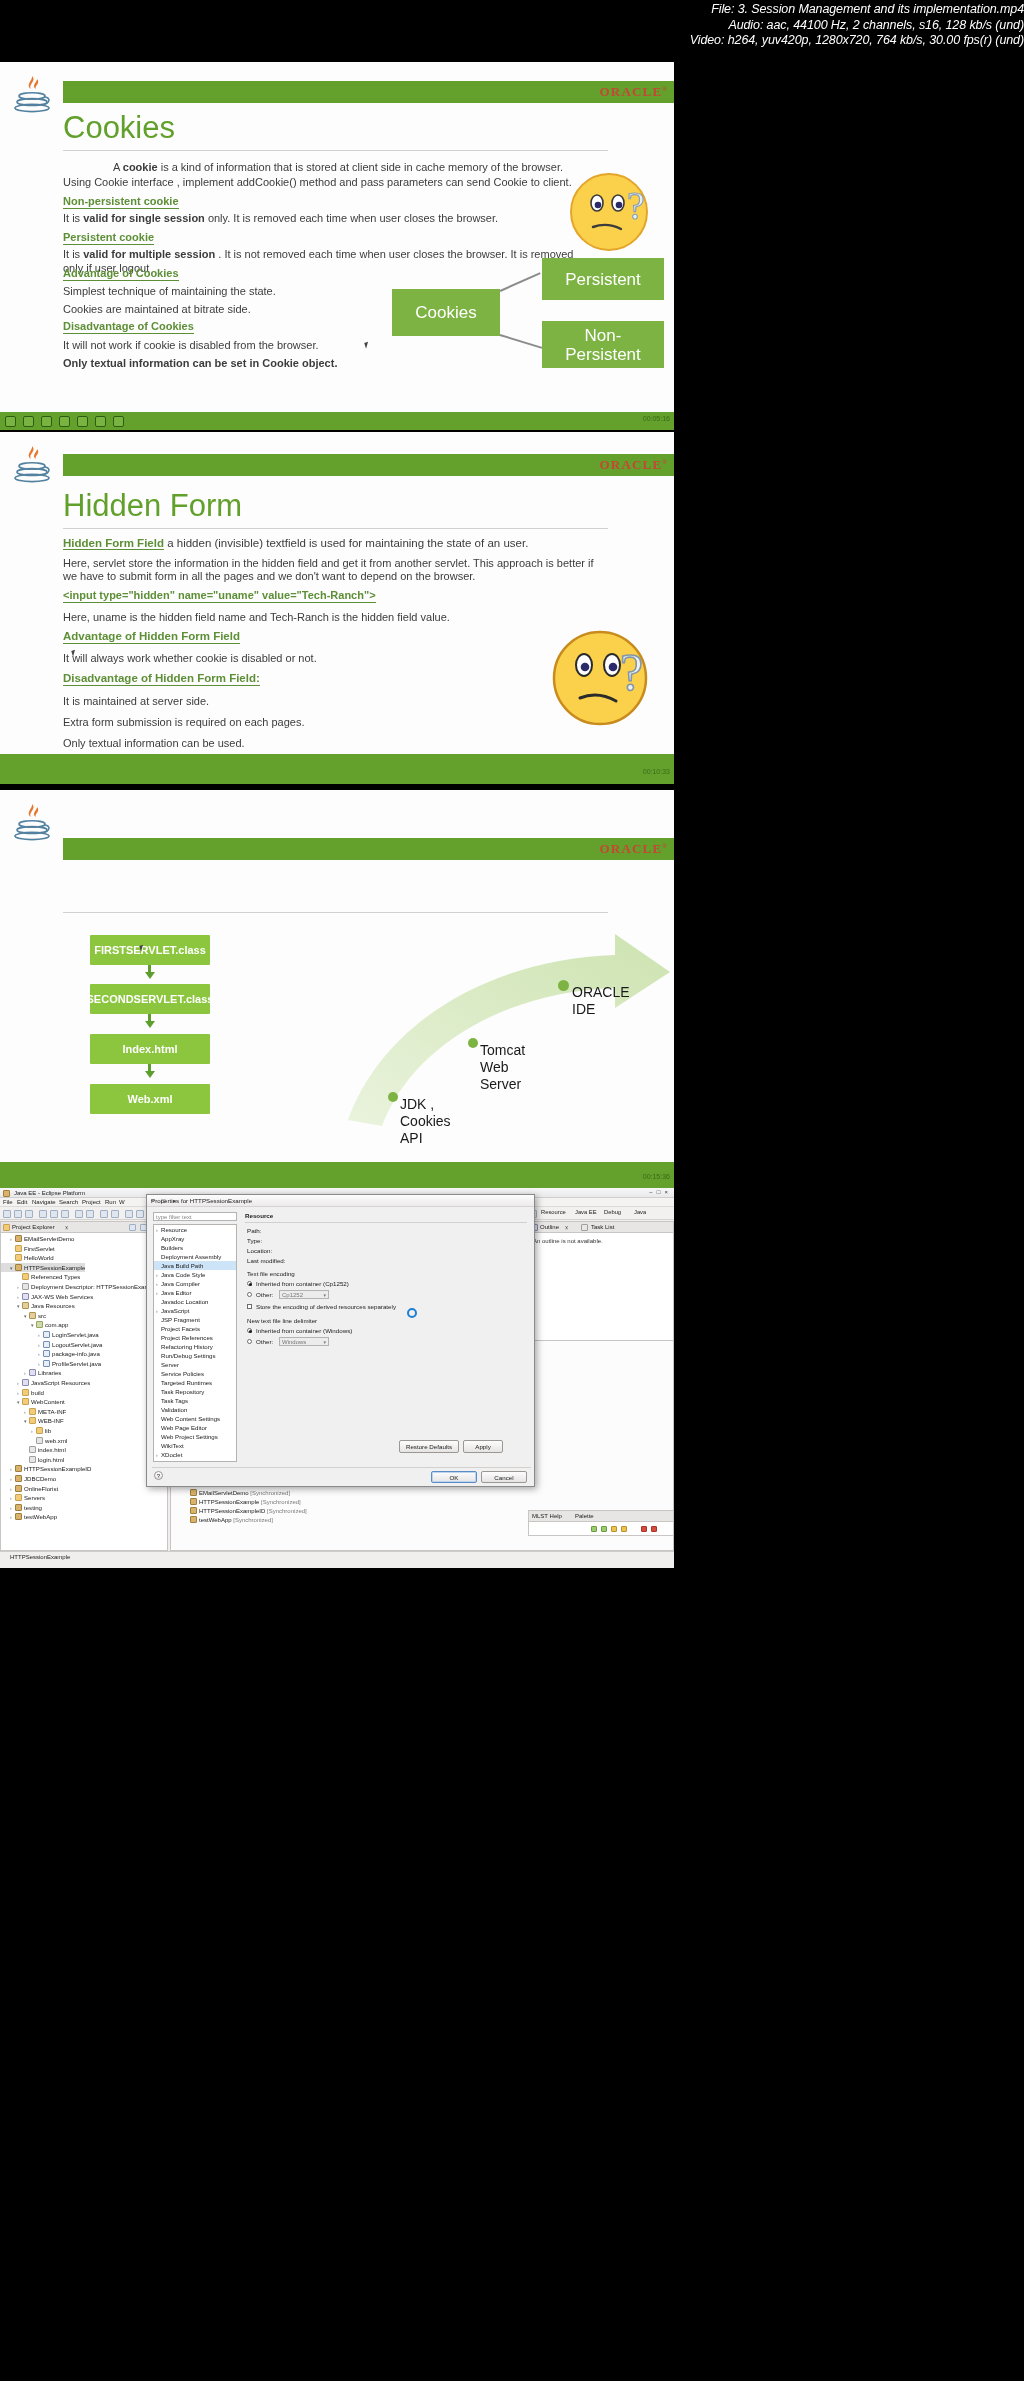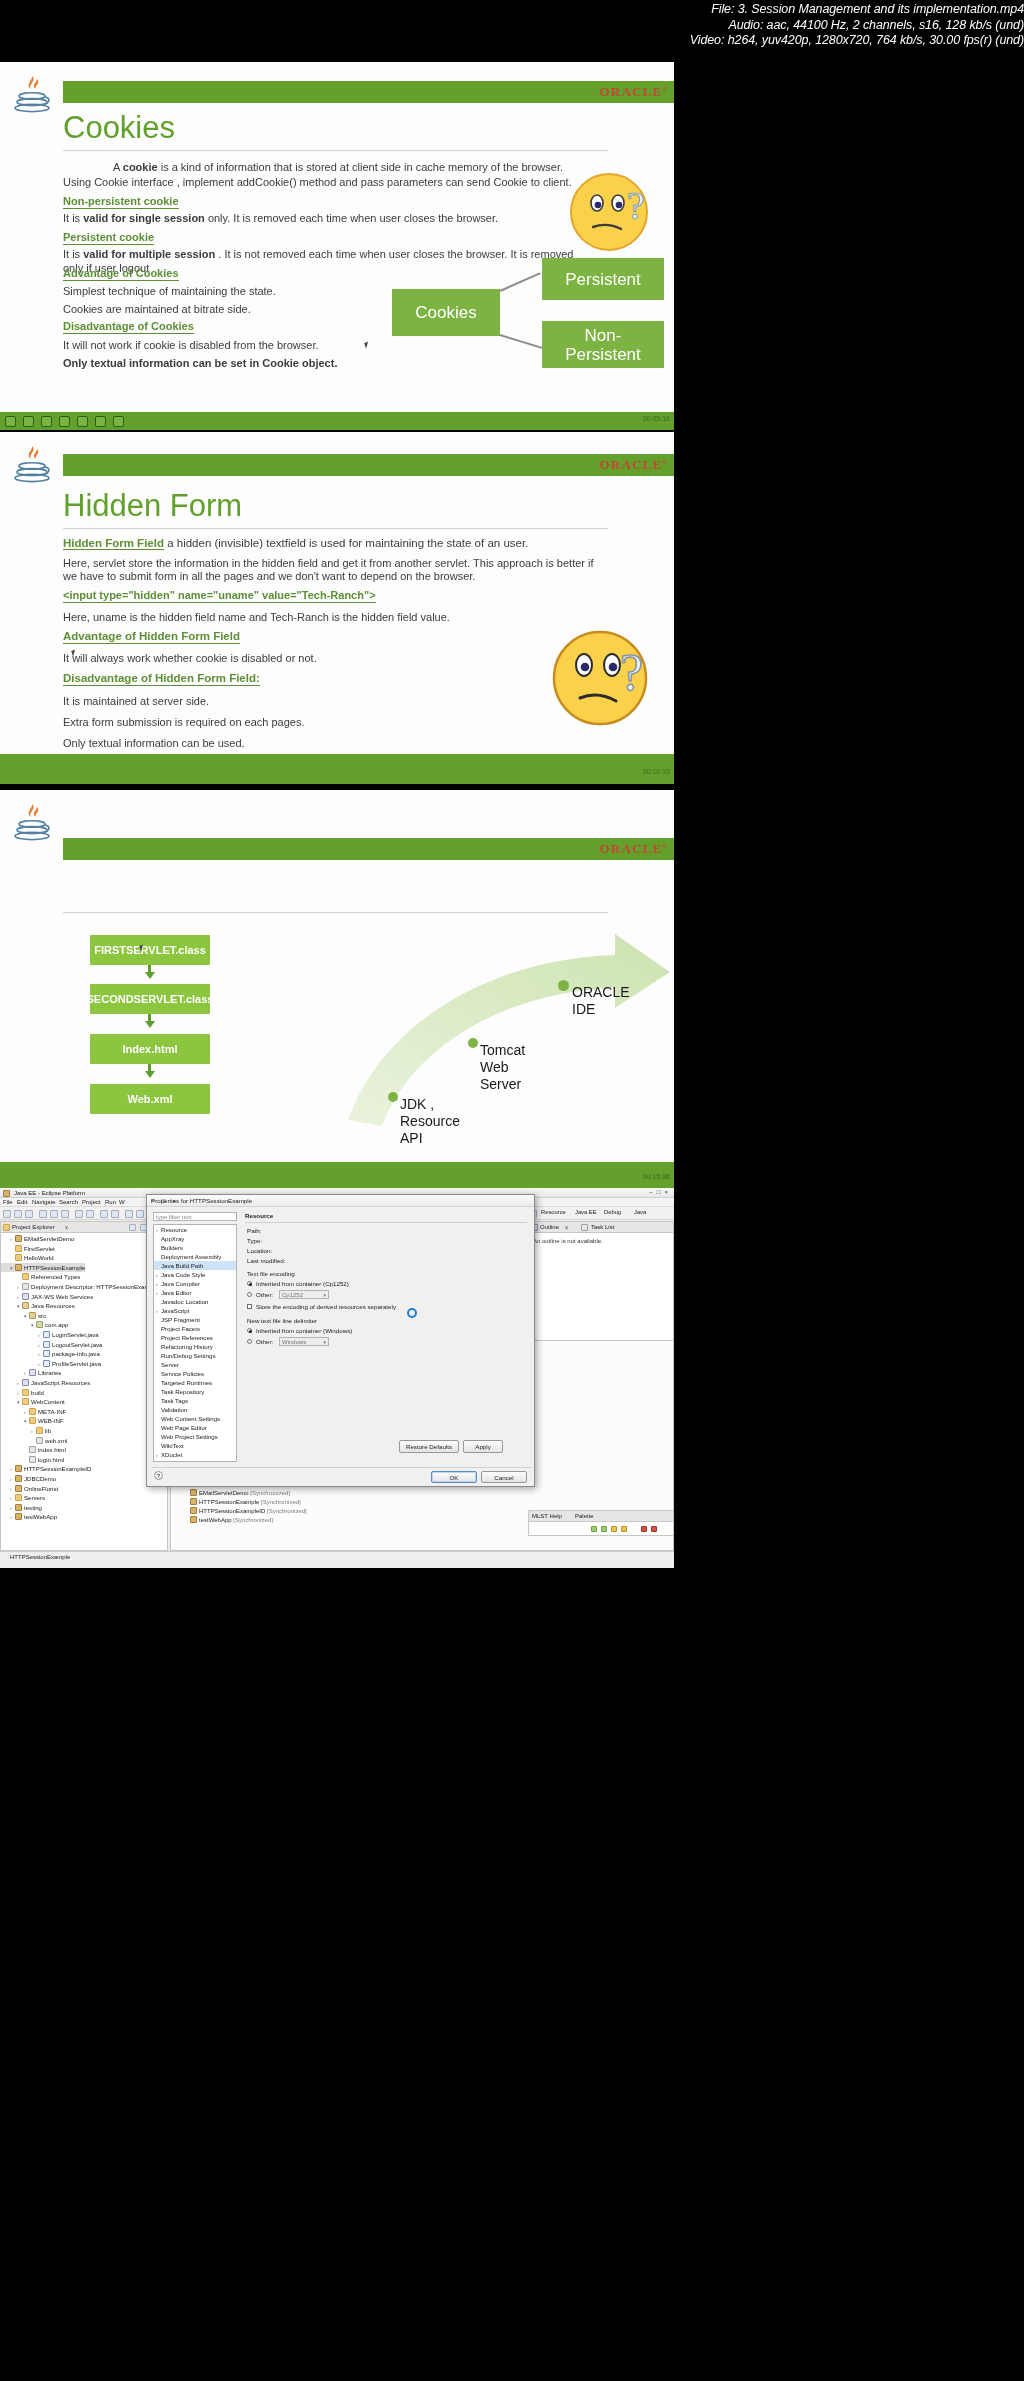--- a/index.html
+++ b/index.html
@@ -415,21 +415,21 @@
   <div class="arrow-down" style="left:145px;top:231px;"></div>
 
   <div class="fbox" style="left:90px;top:244px;width:120px;height:30px;">Index.html</div>
   <div class="arrow-stem" style="left:148px;top:274px;height:9px;"></div>
   <div class="arrow-down" style="left:145px;top:281px;"></div>
 
   <div class="fbox" style="left:90px;top:294px;width:120px;height:30px;">Web.xml</div>
 
   <div class="dot" style="left:388px;top:302px;width:10px;height:10px;"></div>
   <div class="stage-label" style="left:400px;top:306px;white-space:pre-line;">JDK ,
-Resource
+Cookies
 API</div>
 
   <div class="dot" style="left:468px;top:248px;width:10px;height:10px;"></div>
   <div class="stage-label" style="left:480px;top:252px;white-space:pre-line;">Tomcat
 Web
 Server</div>
 
   <div class="dot" style="left:558px;top:190px;width:11px;height:11px;"></div>
   <div class="stage-label" style="left:572px;top:194px;white-space:pre-line;">ORACLE
 IDE</div>

